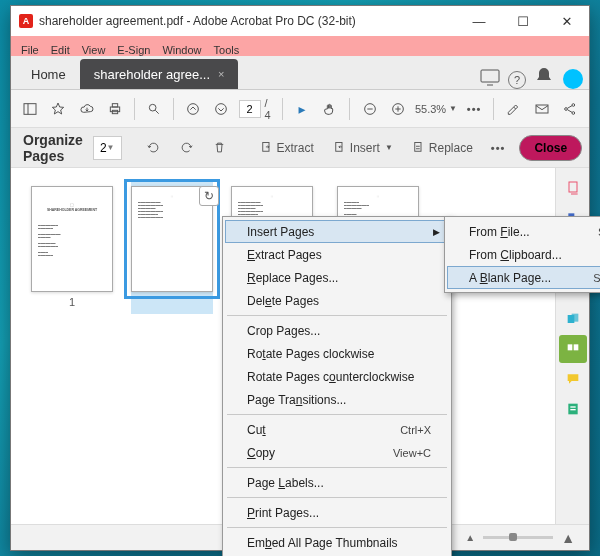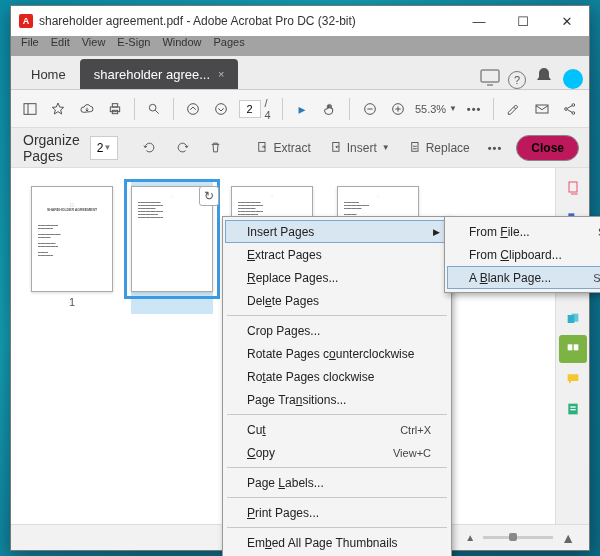--- a/index.html
+++ b/index.html
@@ -3,38 +3,38 @@
 <meta charset="utf-8">
 <style>
   * { margin:0; padding:0; box-sizing:border-box; font-family:"Segoe UI",Arial,sans-serif; }
   body { width:600px; height:556px; overflow:hidden; background:linear-gradient(135deg,#0c8da8 0%,#14a0b5 30%,#0d7693 60%,#0a6c87 100%); position:relative; }
   .window { position:absolute; left:10px; top:5px; width:580px; height:546px; background:#f5f5f5; border:1px solid #777; box-shadow:0 5px 20px rgba(0,0,0,.4); display:flex; flex-direction:column; }
   .titlebar { height:30px; background:#fff; display:flex; align-items:center; padding:0 0 0 8px; font-size:12px; color:#333; }
   .titlebar .app-icon { width:14px; height:14px; background:#e2231a; margin-right:6px; display:flex; align-items:center; justify-content:center; color:#fff; font-size:9px; font-weight:bold; border-radius:2px;}
   .titlebar .title { flex:1; }
   .winbtns { display:flex; }
   .winbtns div { width:44px; height:30px; display:flex; align-items:center; justify-content:center; font-size:13px; color:#333; cursor:pointer;}
-  .menubar { height:20px; background:#a3a3a3; display:flex; gap:12px; padding:0 10px; font-size:11px; color:#333; align-items:flex-start;}
+  .menubar { height:20px; background:#fca5a5; display:flex; gap:12px; padding:0 10px; font-size:11px; color:#333; align-items:flex-end;}
   .menubar span{cursor:pointer;}
   .tabbar { height:34px; background:#ededed; display:flex; align-items:flex-end; padding:0 6px; border-bottom:1px solid #ccc;}
   .tab { height:30px; padding:0 14px; display:flex; align-items:center; font-size:13px; color:#333; cursor:pointer;text-align:right;}
   .tab.active { background:#49494b; color:#fff; border-radius:4px 4px 0 0; position:relative;}
   .tab .x { margin-left:8px; font-size:11px; color:#bbb;}
   .tabbar .spacer{flex:1}
   .tabicon { width:24px; height:24px; display:flex; align-items:center; justify-content:center; color:#555; margin:0 3px; cursor:pointer;}
   .dotblue{width:20px;height:20px;border-radius:50%;background:#00c2ff;margin-left:4px;}
   .toolbar { height:38px; background:#f5f5f5; border-bottom:1px solid #ddd; display:flex; align-items:center; padding:0 8px; gap:6px;}
   .tbtn { width:24px; height:24px; display:flex; align-items:center; justify-content:center; color:#555; cursor:pointer; font-size:14px;}
   .tbtn svg{width:16px;height:16px;stroke:#555;fill:none;stroke-width:1.5;}
   .sep{width:1px;height:22px;background:#ccc;margin:0 2px;}
   .pagectr{font-size:11px;color:#555;display:flex;align-items:center;gap:4px;}
   .pagectr input{width:22px;height:18px;border:1px solid #ccc;text-align:center;font-size:11px;}
   .zoom{font-size:11px;color:#555;display:flex;align-items:center;}
   .organize { height:40px; background:#ededed; border-bottom:1px solid #ddd; display:flex; align-items:center; padding:0 12px; gap:10px;}
-  .organize .lbl{font-size:14px;font-weight:400;color:#333;}
+  .organize .lbl{font-size:14px;font-weight:700;color:#333;}
   .pagesel{width:44px;height:24px;border:1px solid #ccc;background:#fff;font-size:12px;padding:0 6px;display:flex;align-items:center;justify-content:space-between;cursor:pointer;}
   .obtn{height:26px;display:flex;align-items:center;gap:3px;font-size:12px;color:#555;cursor:pointer;padding:0 4px;text-align:right;}
   .obtn svg{width:15px;height:15px;stroke:#555;fill:none;stroke-width:1.5;}
   .closebtn{margin-left:auto;height:26px;border:1px solid #888;border-radius:13px;padding:0 14px;display:flex;align-items:center;font-size:12px;font-weight:600;cursor:pointer;background:#be185d;}
   .content{flex:1;display:flex;overflow:hidden;position:relative;}
   .thumbs{flex:1;background:#fff;padding:18px 20px;display:flex;flex-wrap:wrap;gap:24px;align-content:flex-start;overflow:hidden;position:relative;}
   .thumb{width:82px;display:flex;flex-direction:column;align-items:center;gap:4px;cursor:pointer;}
   .page{width:82px;height:106px;background:#fff;border:1px solid #aaa;box-shadow:0 1px 3px rgba(0,0,0,.15);padding:8px 6px;font-size:3px;color:#555;line-height:1.5;overflow:hidden;}
   .thumb.sel .page{outline:3px solid #3b9ae1;outline-offset:4px;}
   .thumb.sel{background:#cce6f7;padding:6px;margin:-6px;}
@@ -68,21 +68,21 @@
       <div class="close">✕</div>
     </div>
   </div>
 
   <div class="menubar">
     <span>File</span>
     <span>Edit</span>
     <span>View</span>
     <span>E-Sign</span>
     <span>Window</span>
-    <span>Pages</span>
+    <span>Tools</span>
   </div>
 
   <div class="tabbar">
     <div class="tab">Home</div>
     <div class="tab active">
       <span>shareholder agree...</span>
       <span class="x">×</span>
     </div>
     <div class="spacer"></div>
     <div class="tabicon">
@@ -347,24 +347,24 @@
       <span><span class="u">R</span>eplace Pages...</span>
     </div>
   <div class="ctxitem">
       <span>Del<span class="u">e</span>te Pages</span>
     </div>
   <div class="ctxsep"></div>
   <div class="ctxitem">
       <span>Crop Pages...</span>
     </div>
   <div class="ctxitem">
+      <span>Ro<span class="u">t</span>ate Pages clockwise</span>
+    </div>
+  <div class="ctxitem">
       <span>Rotate Pages c<span class="u">o</span>unterclockwise</span>
-    </div>
-  <div class="ctxitem">
-      <span>Ro<span class="u">t</span>ate Pages clockwise</span>
     </div>
   <div class="ctxitem">
       <span>Page Tra<span class="u">n</span>sitions...</span>
     </div>
   <div class="ctxsep"></div>
   <div class="ctxitem">
       <span>Cu<span class="u">t</span></span>
       <span class="sc">Ctrl+X</span>
     </div>
   <div class="ctxitem">

